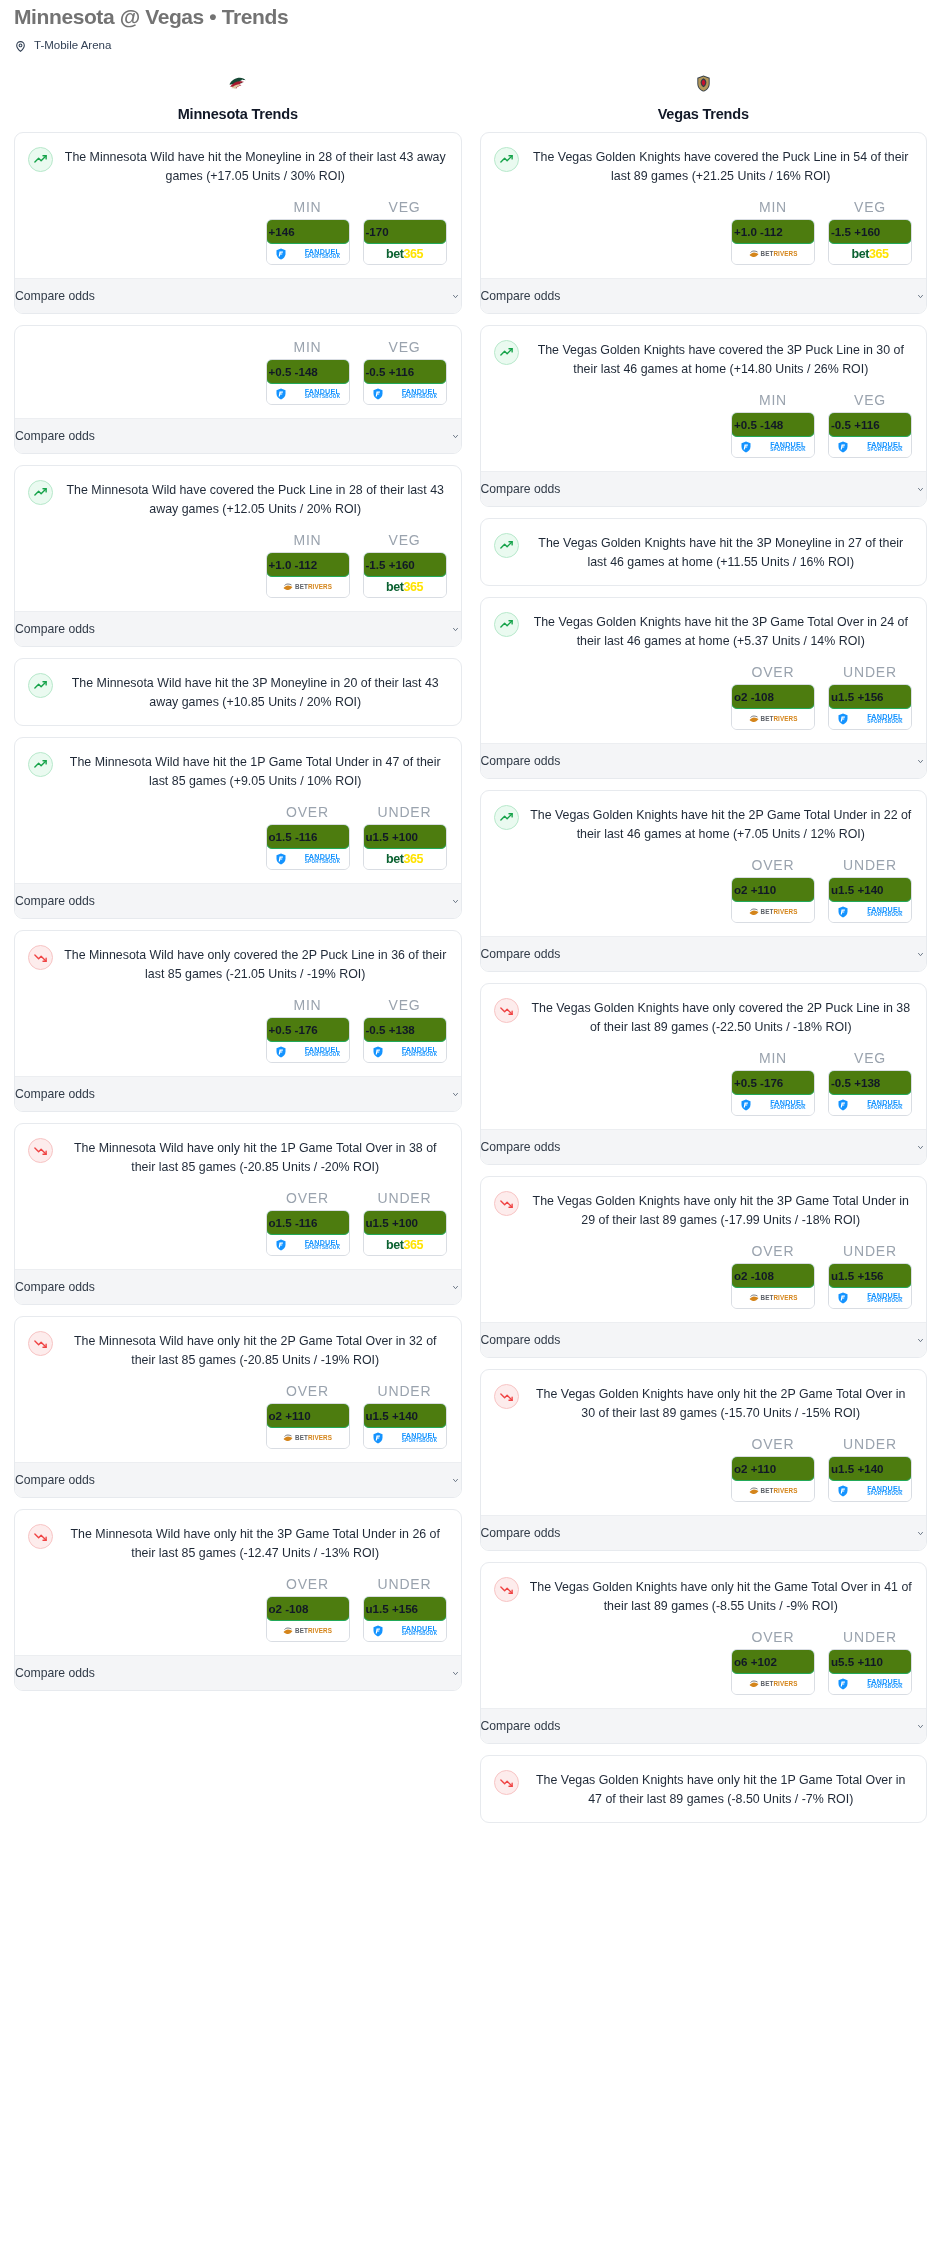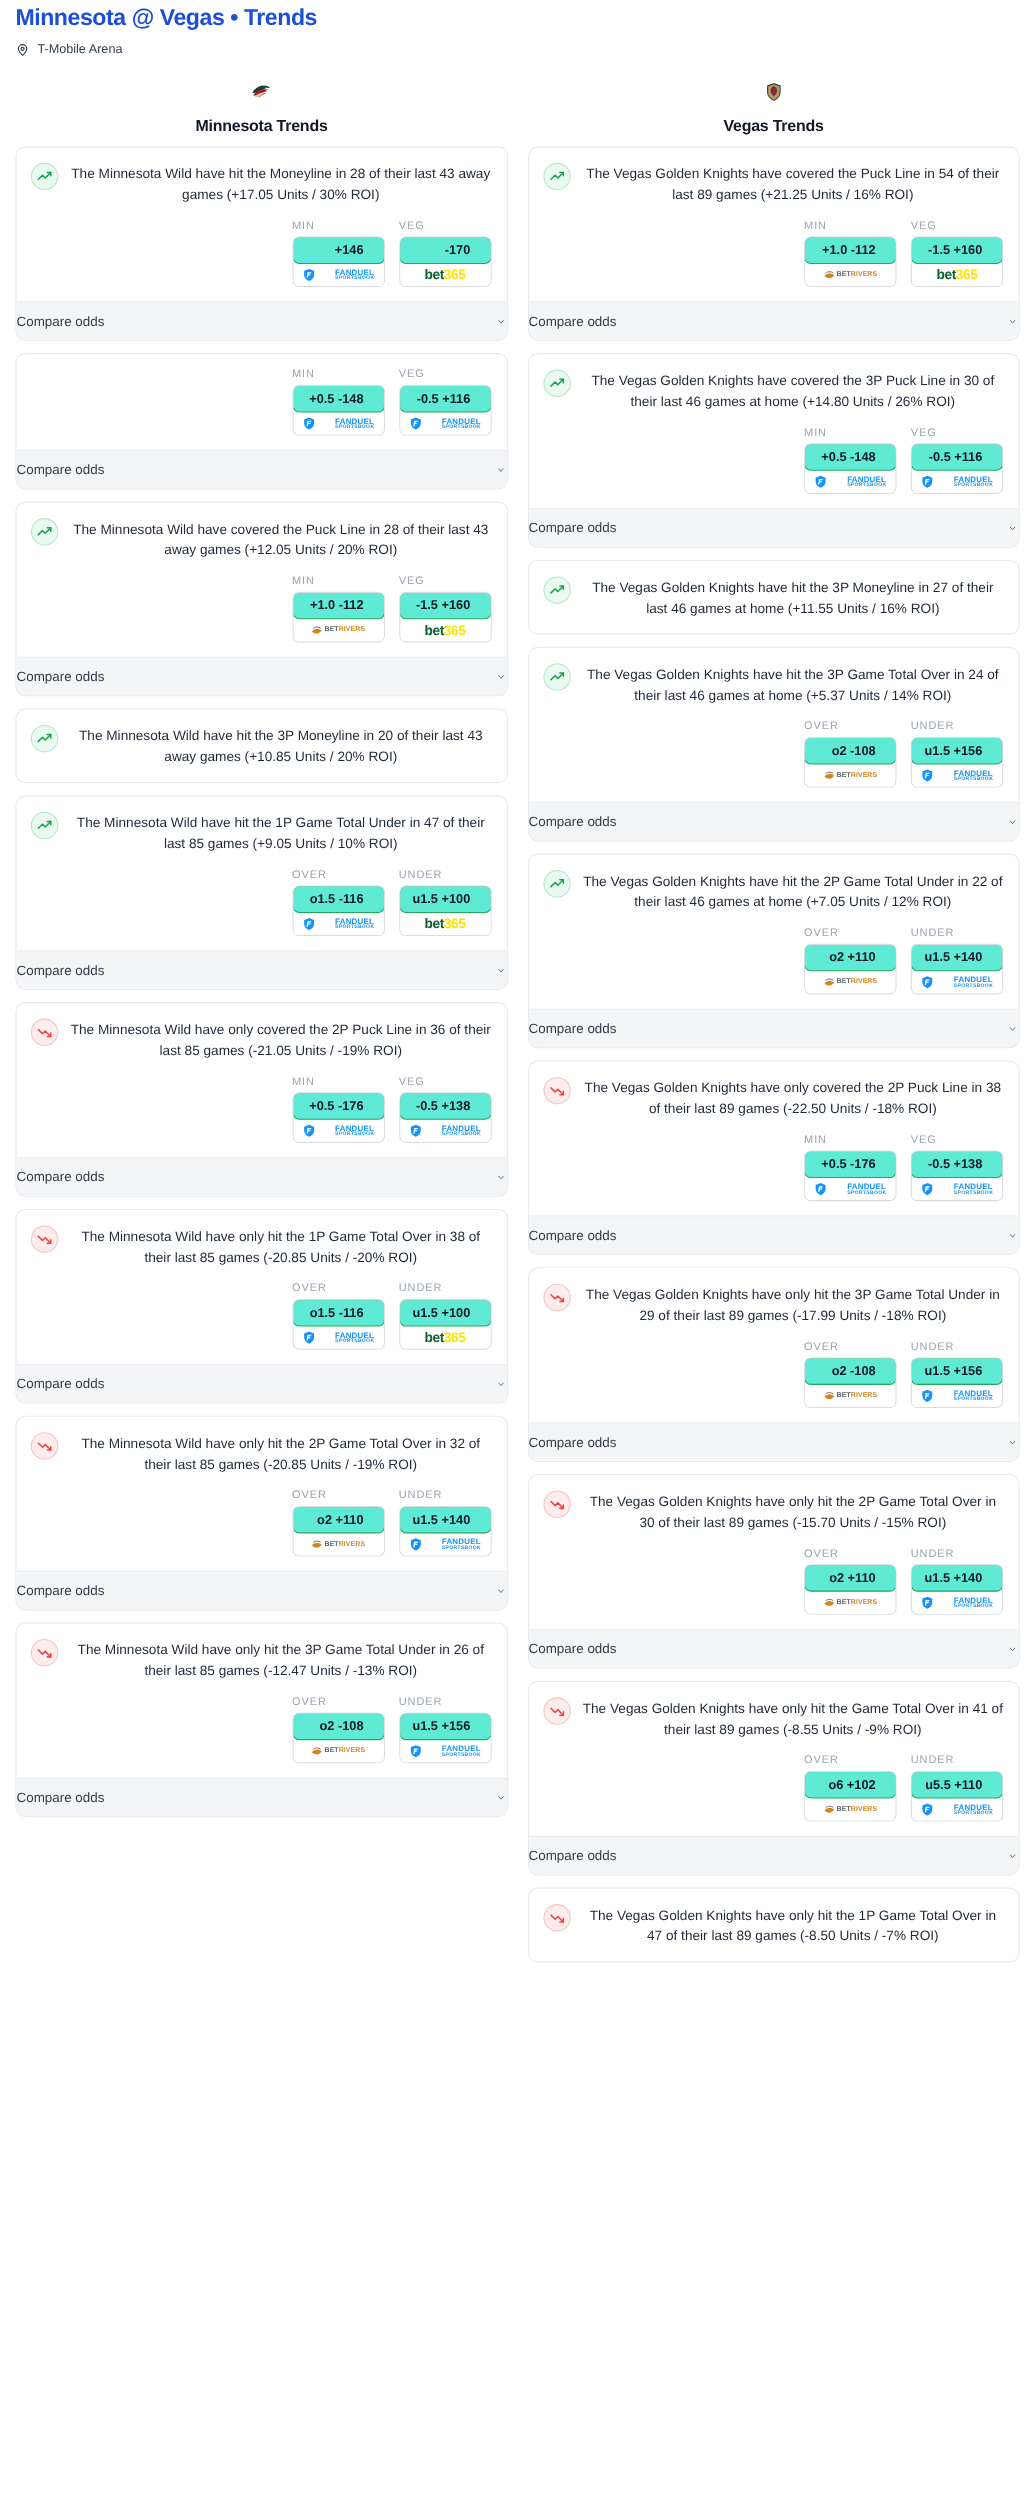--- a/index.html
+++ b/index.html
@@ -11,21 +11,21 @@
     -webkit-font-smoothing: antialiased;
   }
   .page { width: 941px; padding: 0 0 20px 0; }
 
   
   .page-header { padding: 0 14px; }
   .page-title {
     font-size: 21px;
     font-weight: bold;
     letter-spacing: -0.4px;
-    color: #1d4ed8;
+    color: #737373;
     line-height: 30px;
     padding-top: 2px;
   }
   .venue-row {
     display: flex;
     align-items: center;
     gap: 7px;
     margin-top: 6px;
   }
   .venue-row .pin { width: 13px; height: 13px; display: block; flex: 0 0 auto; }
@@ -81,42 +81,42 @@
 
   
   .odds-row {
     display: flex;
     justify-content: flex-end;
     gap: 13px;
     padding: 13px 14px 13px 14px;
   }
   .odds-cell { width: 84px; }
   .odds-label {
-    font-size: 10px;
+    font-size: 14px;
     letter-spacing: 0.8px;
     color: #9aa3ae;
-    text-align: left;
+    text-align: center;
     margin-bottom: 4px;
     text-transform: uppercase;
   }
   .odds-box {
     border: 1px solid #d9dde3;
     border-radius: 6px;
     overflow: hidden;
     background: #fff;
   }
   .odds-value {
     border: 1px solid #22a95a;
     border-radius: 6px;
-    background: #5eead4;
-    text-align: right;
+    background: #4d7c0f;
+    text-align: left;
     font-size: 11.6px;
     font-weight: bold;
     color: #111827;
-    padding: 5px 18px 5px 2px;
+    padding: 5px 2px 5px 2px;
     margin: -1px;
     position: relative;
     z-index: 1;
   }
   .odds-book {
     height: 21px;
     display: flex;
     align-items: center;
     justify-content: center;
     background: #fff;

